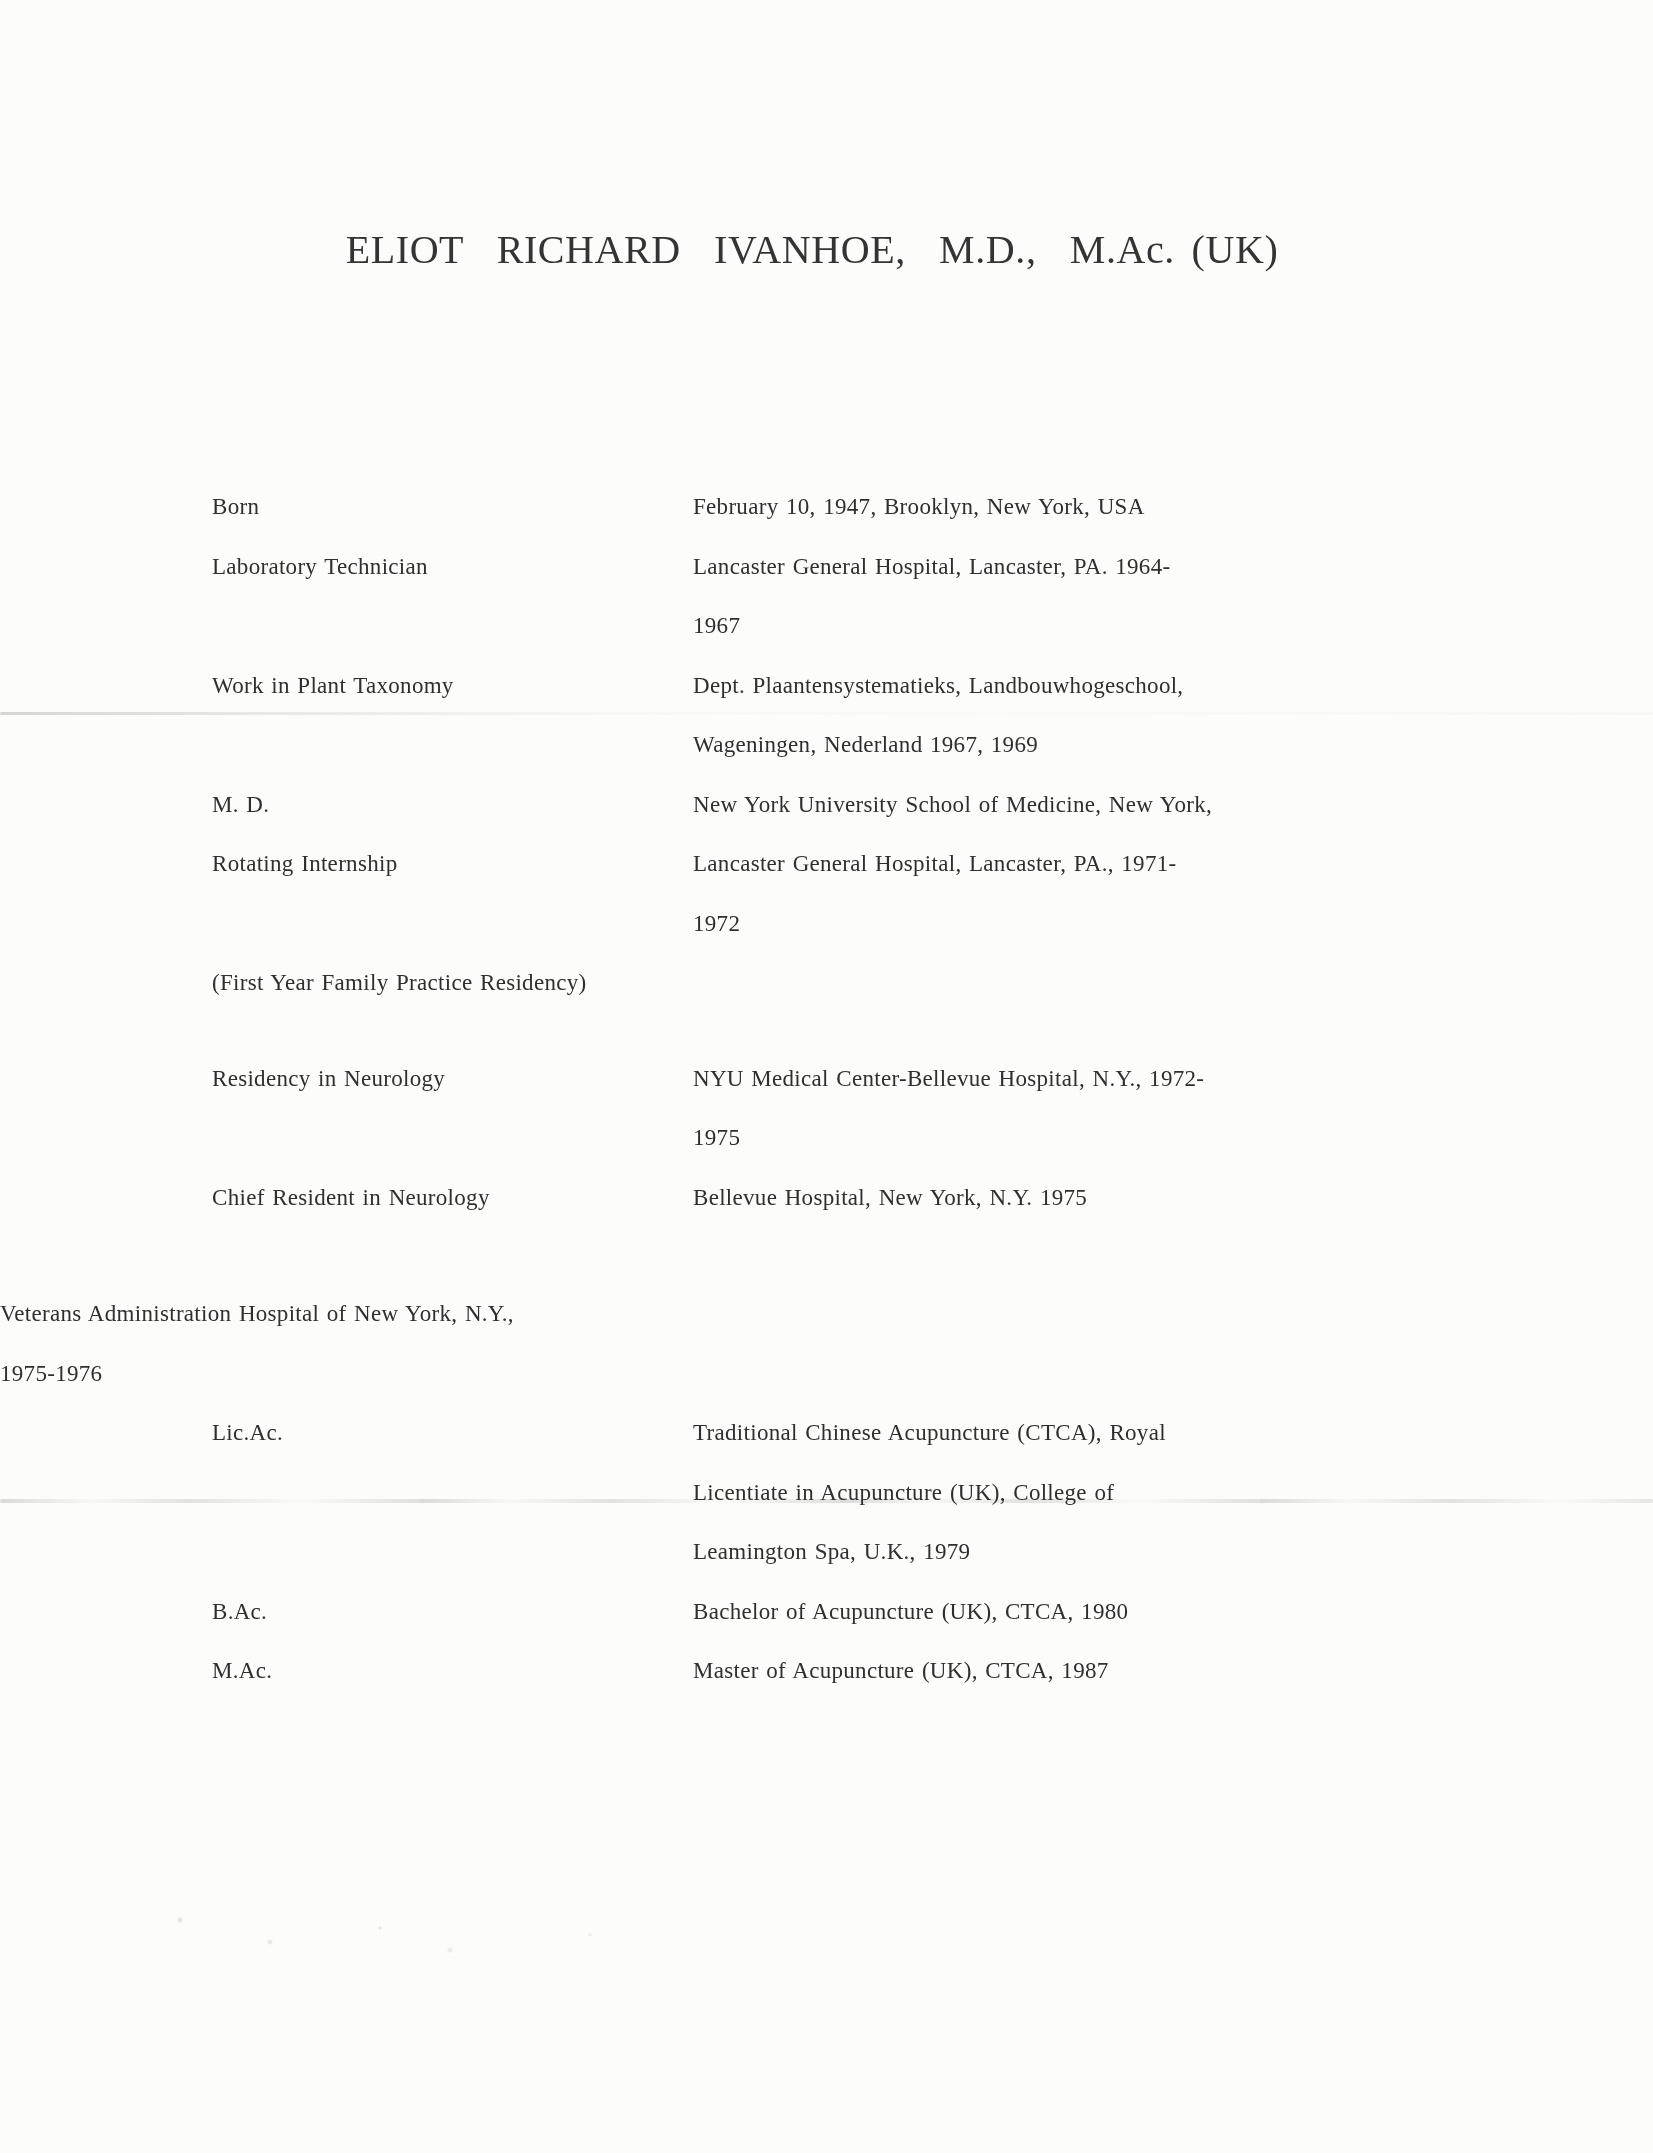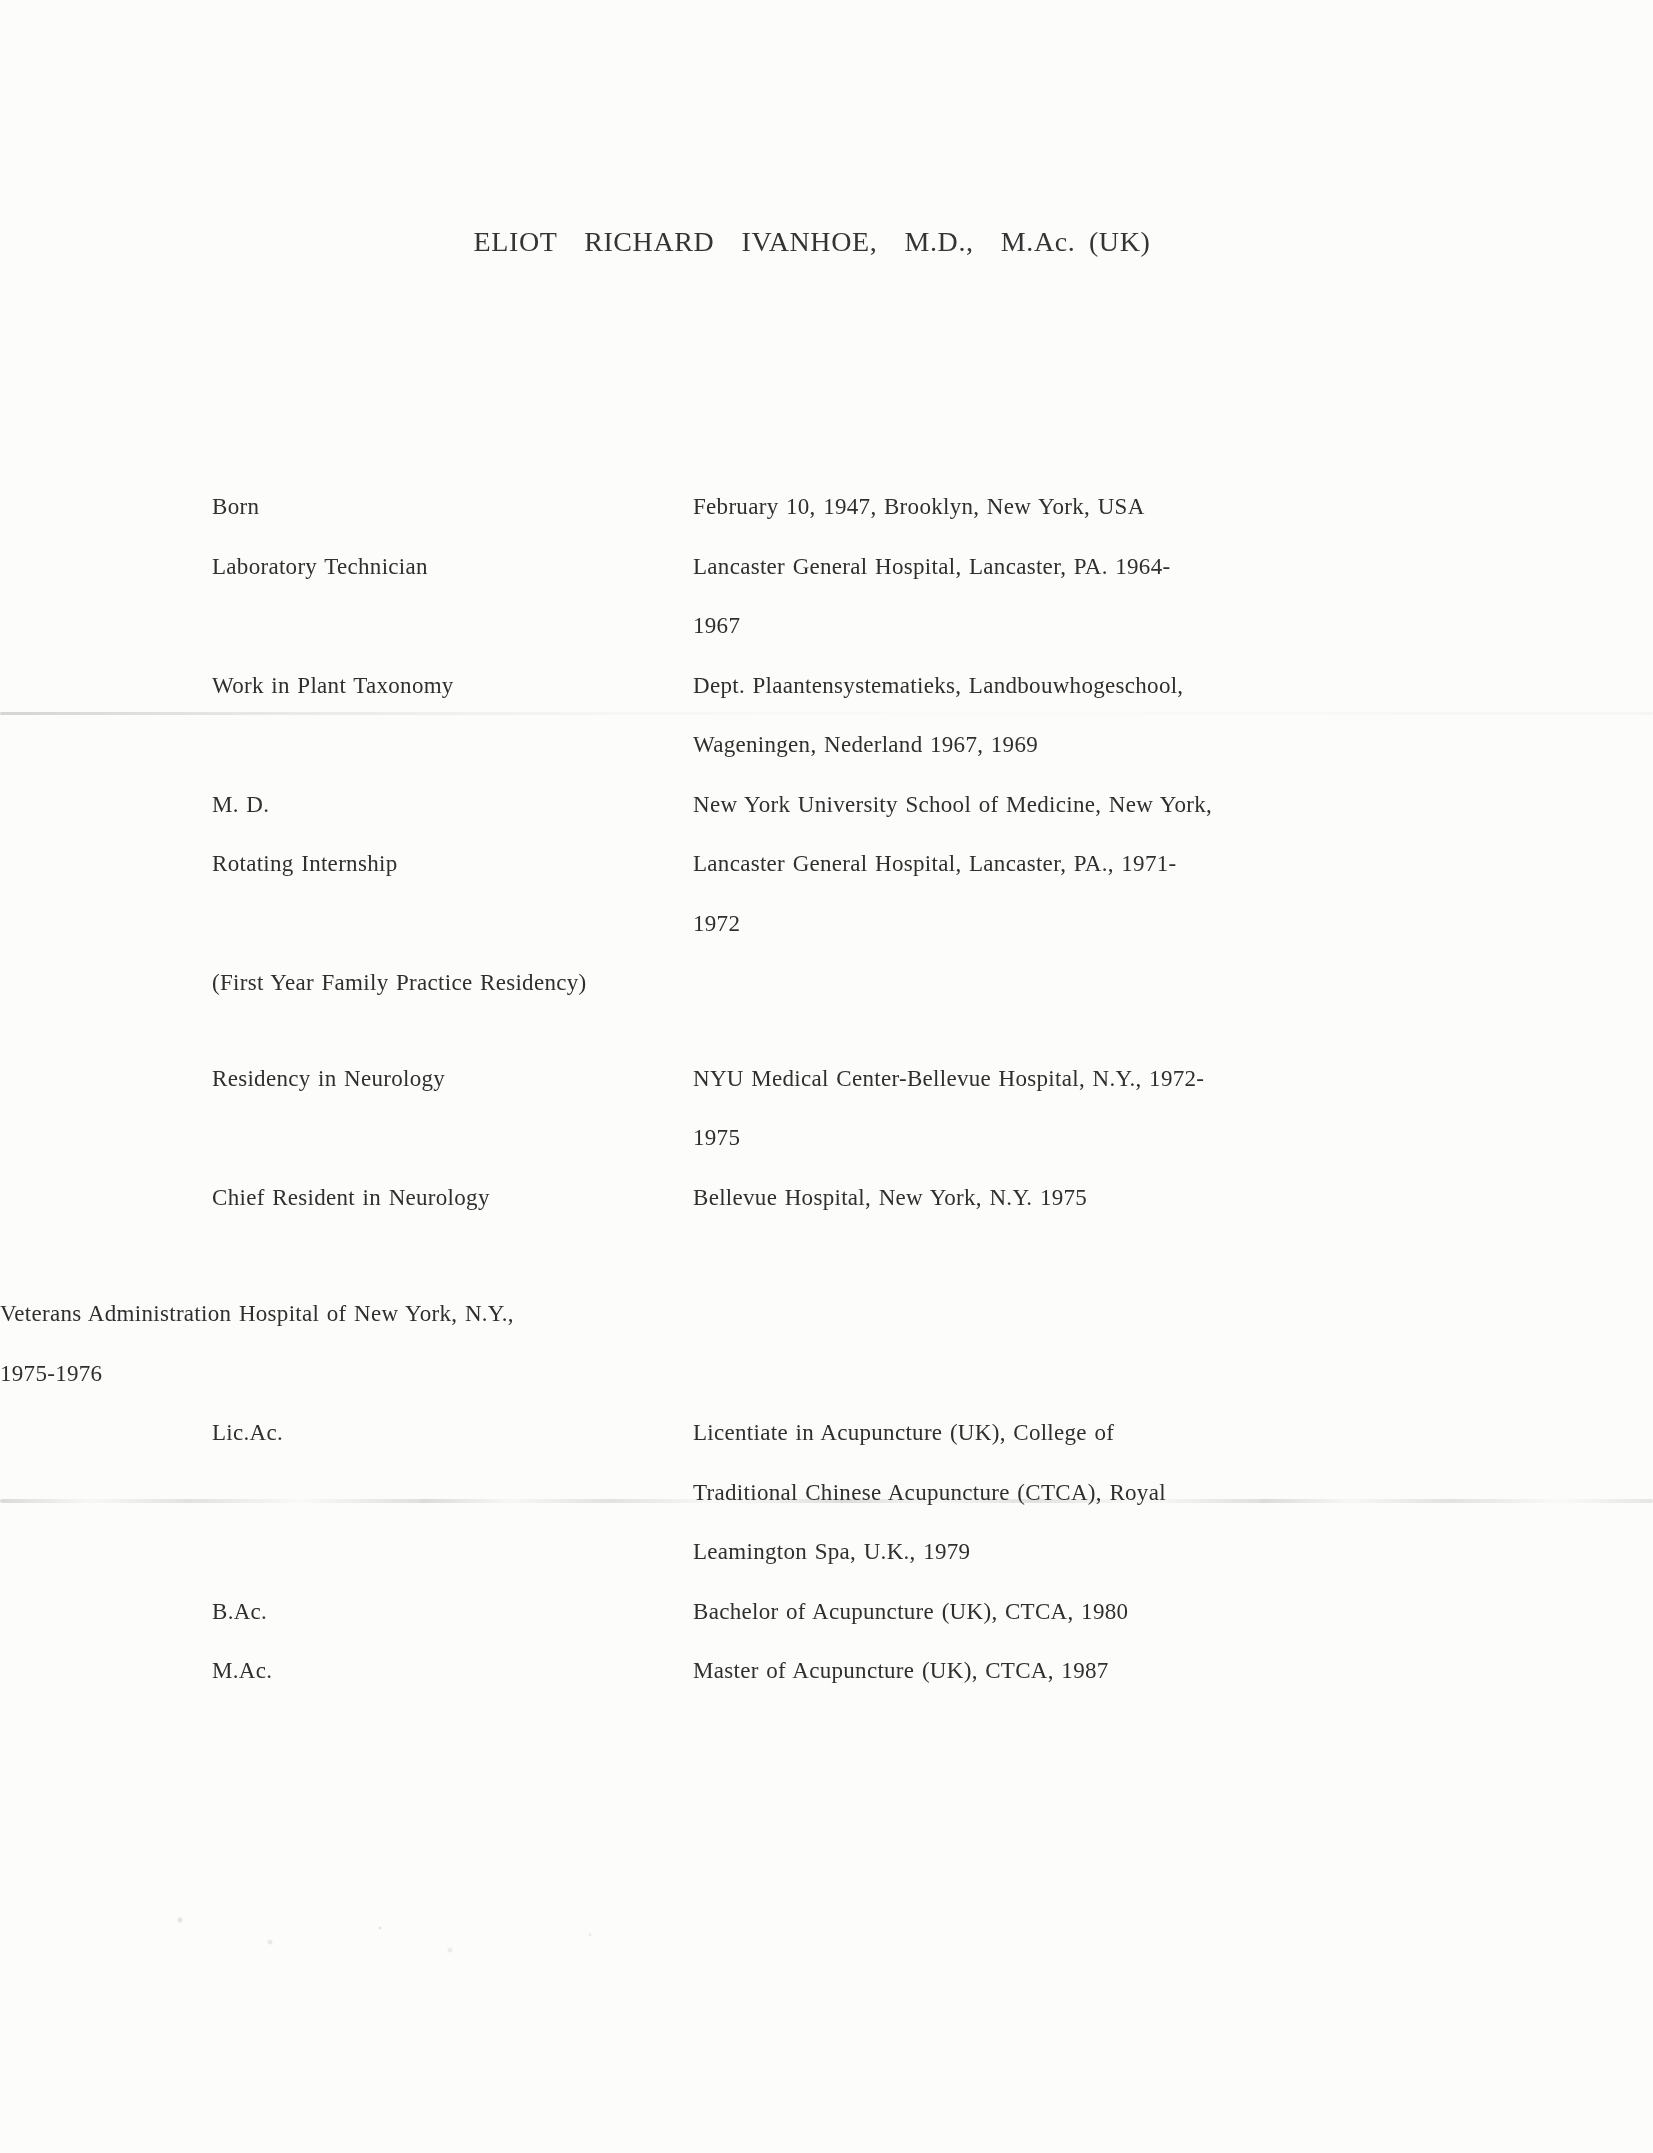--- a/index.html
+++ b/index.html
@@ -15,21 +15,21 @@
     background: #fcfcfb;
     color: #2f2f2f;
     overflow: hidden;
   }
   .title {
     position: absolute;
     top: 226px;
     left: 0;
     width: 1624px;
     text-align: center;
-    font-size: 28px;
+    font-size: 40px;
     letter-spacing: 0.6px;
     word-spacing: 6px;
     white-space: pre;
     color: #343434;
   }
   .content {
     position: absolute;
     top: 477px;
     left: 0;
     width: 1653px;
@@ -155,22 +155,22 @@
       <div class="section section-3">
         <div class="entry">
           <div class="value">
             <div class="vline">Veterans Administration Hospital of New York, N.Y.,</div>
             <div class="vline">1975-1976</div>
           </div>
         </div>
         <div class="entry">
           <div class="label">Lic.Ac.</div>
           <div class="value">
+            <div class="vline">Traditional Chinese Acupuncture (CTCA), Royal</div>
             <div class="vline">Licentiate in Acupuncture (UK), College of</div>
-            <div class="vline">Traditional Chinese Acupuncture (CTCA), Royal</div>
             <div class="vline">Leamington Spa, U.K., 1979</div>
           </div>
         </div>
         <div class="entry">
           <div class="label">B.Ac.</div>
           <div class="value">
             <div class="vline">Bachelor of Acupuncture (UK), CTCA, 1980</div>
           </div>
         </div>
         <div class="entry">

